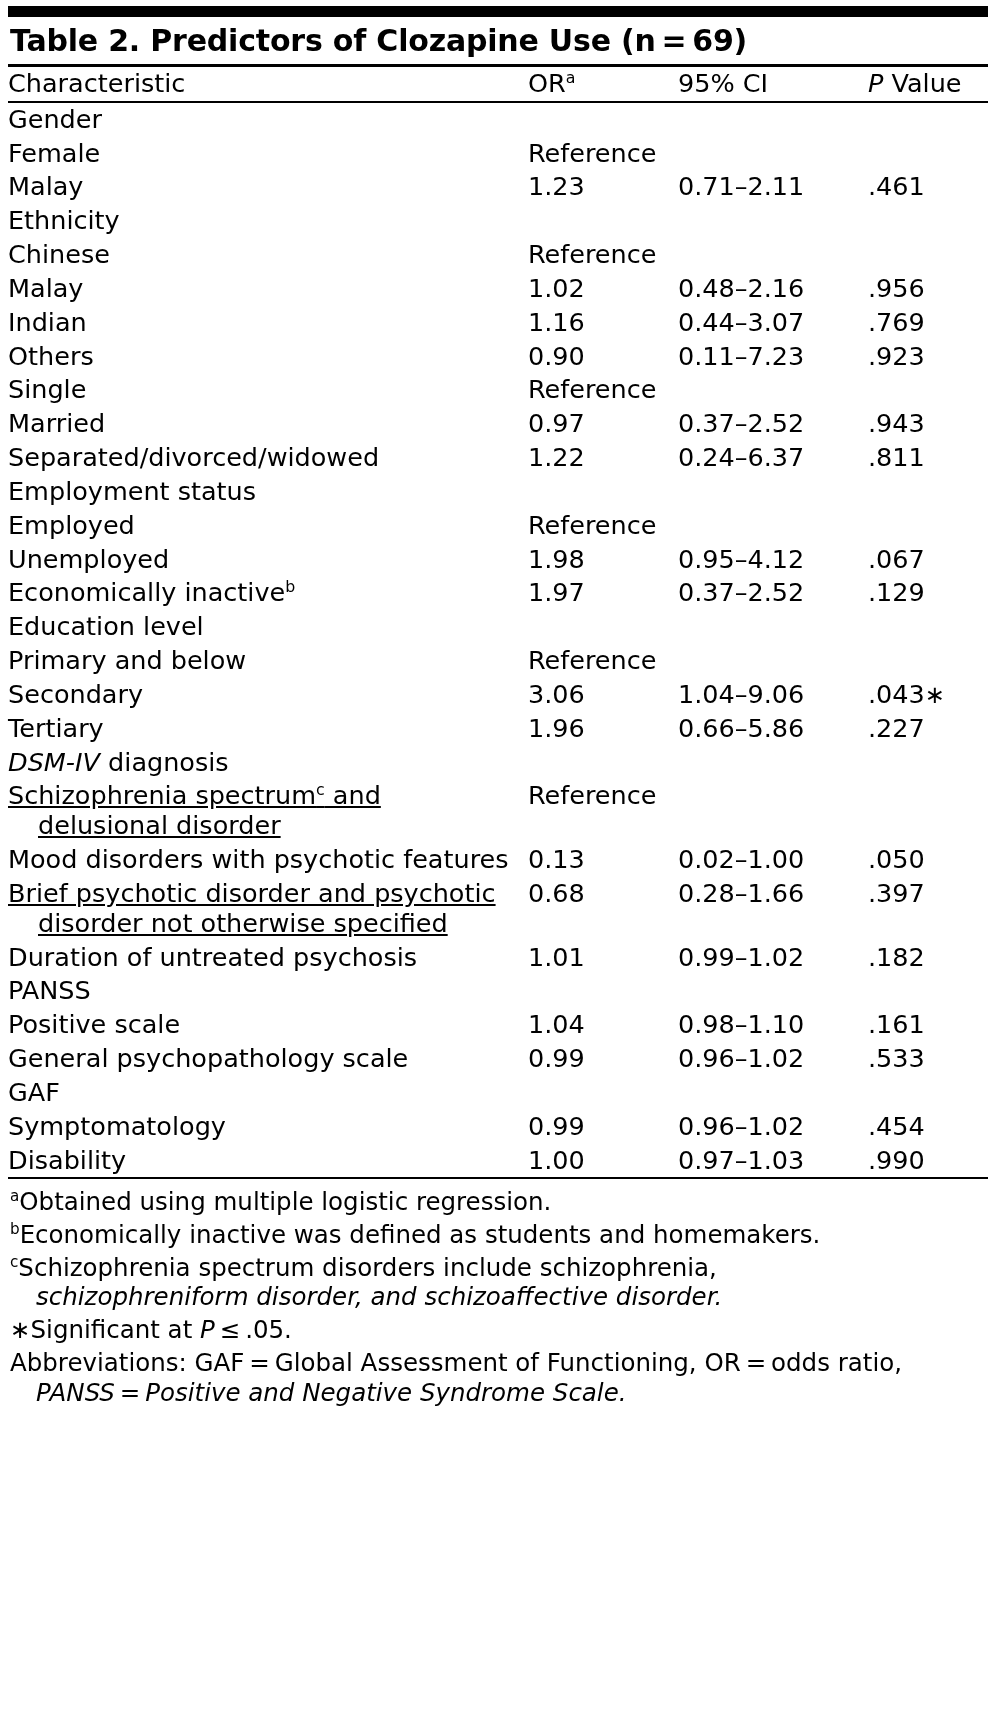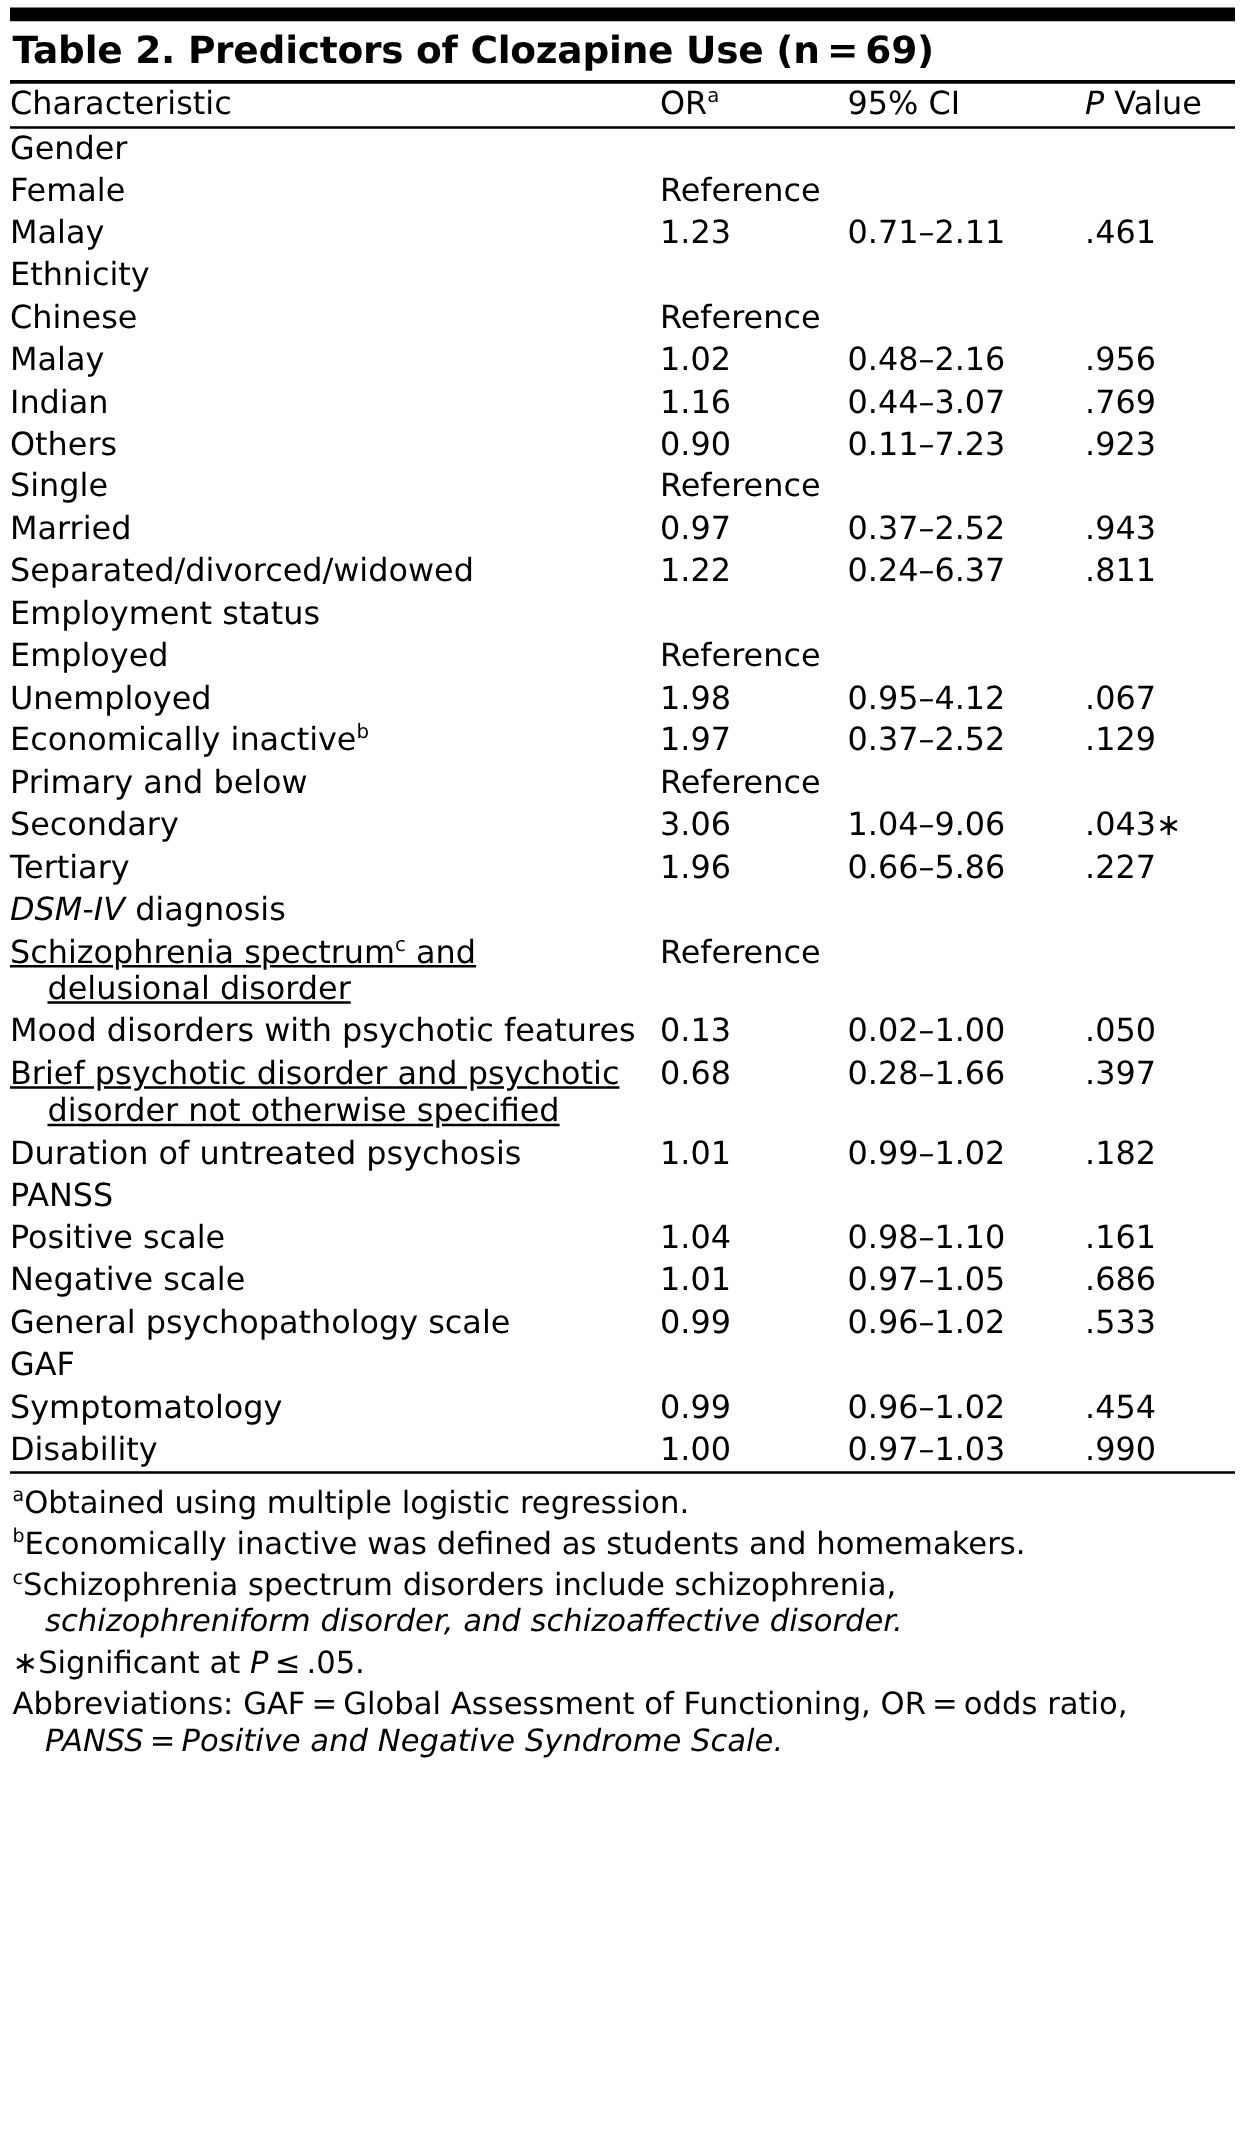--- a/index.html
+++ b/index.html
@@ -195,20 +195,26 @@
           <td class="c-ci">0.95–4.12</td>
           <td class="c-p">.067</td>
         </tr>
         <tr>
           <td class="c-char indent-1">Economically inactive<sup>b</sup></td>
           <td class="c-or">1.97</td>
           <td class="c-ci">0.37–2.52</td>
           <td class="c-p">.129</td>
         </tr>
         <tr>
+          <td class="c-char">Education level</td>
+          <td class="c-or"></td>
+          <td class="c-ci"></td>
+          <td class="c-p"></td>
+        </tr>
+        <tr>
           <td class="c-char indent-1">Primary and below</td>
           <td class="c-or ref">Reference</td>
           <td class="c-ci"></td>
           <td class="c-p"></td>
         </tr>
         <tr>
           <td class="c-char indent-1">Secondary</td>
           <td class="c-or">3.06</td>
           <td class="c-ci">1.04–9.06</td>
           <td class="c-p">.043<span class="star">∗</span></td>
@@ -253,26 +259,20 @@
           <td class="c-char">PANSS</td>
           <td class="c-or"></td>
           <td class="c-ci"></td>
           <td class="c-p"></td>
         </tr>
         <tr>
           <td class="c-char indent-1">Positive scale</td>
           <td class="c-or">1.04</td>
           <td class="c-ci">0.98–1.10</td>
           <td class="c-p">.161</td>
-        </tr>
-        <tr>
-          <td class="c-char indent-1">Negative scale</td>
-          <td class="c-or">1.01</td>
-          <td class="c-ci">0.97–1.05</td>
-          <td class="c-p">.686</td>
         </tr>
         <tr>
           <td class="c-char indent-1">General psychopathology scale</td>
           <td class="c-or">0.99</td>
           <td class="c-ci">0.96–1.02</td>
           <td class="c-p">.533</td>
         </tr>
         <tr>
           <td class="c-char">GAF</td>
           <td class="c-or"></td>

